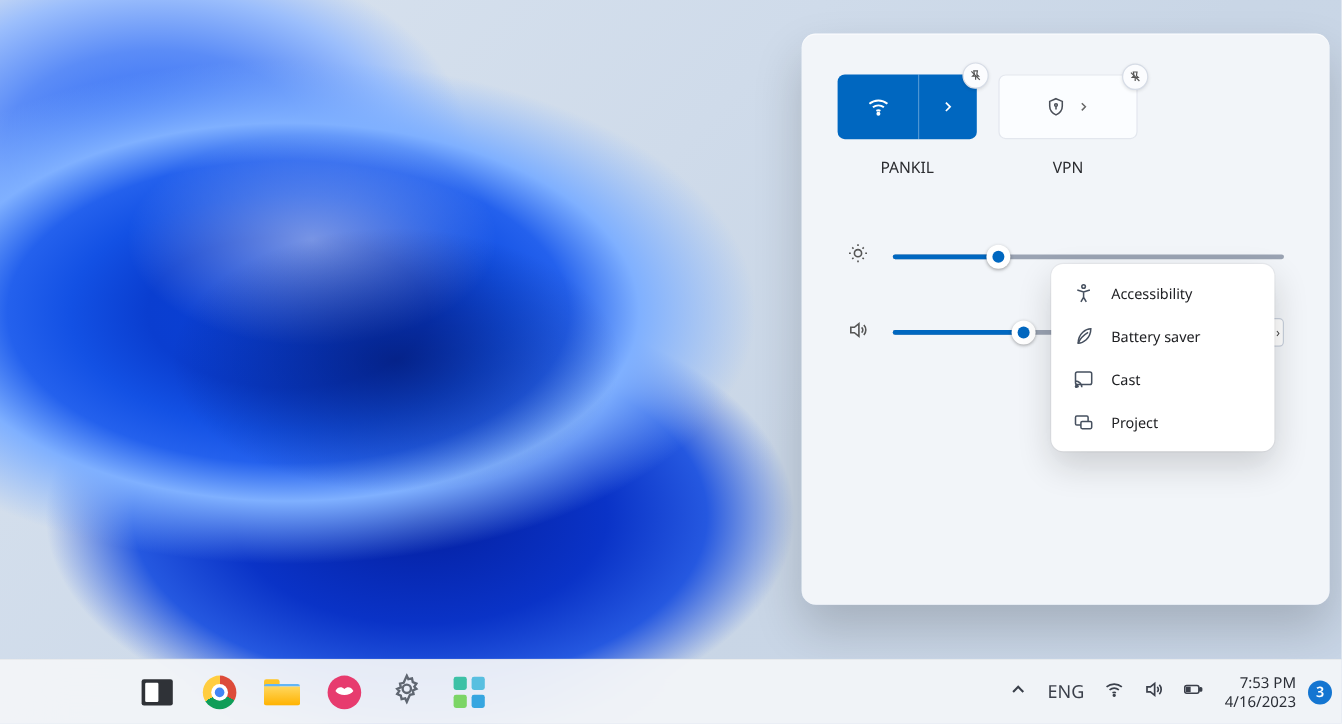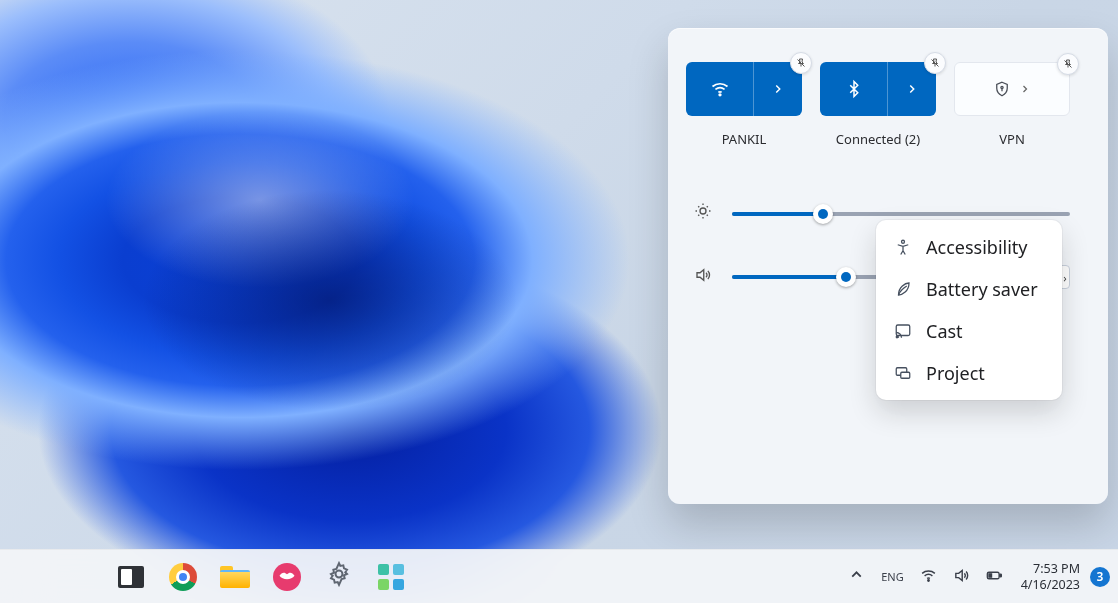--- a/index.html
+++ b/index.html
@@ -23,21 +23,21 @@
   }
 
   
   .panel {
     position: absolute; right: 10px; top: 28px;
     width: 440px; height: 476px;
     background: rgba(244,246,250,0.94);
     border-radius: 12px;
     box-shadow: 0 20px 40px rgba(0,0,0,0.18), 0 1px 0 rgba(255,255,255,0.6) inset;
     backdrop-filter: blur(20px);
-    padding: 34px 30px 18px 18px;
+    padding: 34px 30px 18px 30px;
   }
 
   .tiles-row { display: flex; gap: 18px; }
   .tile-col { display:flex; flex-direction:column; align-items:center; }
 
   .tile {
     position: relative; width: 116px; height: 54px; border-radius: 6px;
     display:flex; align-items:center; justify-content:center;
     cursor:pointer;
   }
@@ -82,36 +82,36 @@
   .plus { font-size:18px; line-height:16px; }
 
   
   .add-menu {
     position:absolute; top:192px; right:46px;
     width:186px;
     background:#fff; border-radius:10px;
     box-shadow: 0 12px 28px rgba(0,0,0,0.16), 0 0 0 1px rgba(0,0,0,0.04);
     padding:6px 0;
   }
-  .add-item { display:flex; align-items:center; gap:14px; padding:9px 18px; font-size:18px; color:#202124; cursor:pointer; }
+  .add-item { display:flex; align-items:center; gap:14px; padding:9px 18px; font-size:12px; color:#202124; cursor:pointer; }
   .add-item .ic { width:18px; color:#46505f; display:flex; }
 
   
   .taskbar {
     position:absolute; left:0; right:0; bottom:0; height:54px;
     background: rgba(242,244,248,0.94);
     backdrop-filter: blur(24px);
     display:flex; align-items:center;
     border-top:1px solid rgba(0,0,0,0.04);
   }
   .tb-center { position:absolute; left:110px; display:flex; gap:10px; }
   .tb-btn { width:42px; height:42px; border-radius:6px; display:flex; align-items:center; justify-content:center; cursor:pointer; }
 
   .tb-right { position:absolute; right:0; display:flex; align-items:center; height:100%; }
-  .tray { display:flex; align-items:center; gap:16px; color:#3a3f4a; font-size:11px; }
+  .tray { display:flex; align-items:center; gap:16px; color:#3a3f4a; font-size:15px; }
   .tray .caret-up { font-size:12px; }
   .clock { text-align:right; font-size:12.5px; line-height:1.25; margin:0 10px 0 18px; color:#2b2f37; }
   .notif-badge {
     width:20px; height:20px; border-radius:50%; background:#1475d1; color:#fff;
     font-size:12px; font-weight:600; display:flex; align-items:center; justify-content:center;
     margin-right:8px;
   }
 
   
   .ico-taskview { width:26px; height:22px; background:#2f3237; border-radius:2px; position:relative; }
@@ -169,42 +169,20 @@
             <svg viewBox="0 0 24 24" fill="none" stroke="currentColor" stroke-width="2">
               <path d="M9 4h6l-1 6 3 3H7l3-3z"></path>
               <path d="M12 13v6"></path>
               <path d="M5 5l14 14"></path>
             </svg>
           </div>
       </div>
       <div class="tile-label">PANKIL</div>
     </div>
 
-    <div class="tile-col">
-      <div class="tile active split">
-        <div class="split-left">
-            <svg viewBox="0 0 24 24" width="18" height="20" fill="none" stroke="#fff" stroke-width="2">
-              <path d="M7 7l10 10-5 5V2l5 5L7 17"></path>
-            </svg>
-          </div>
-        <div class="split-right">
-            <svg viewBox="0 0 24 24" width="14" height="14" fill="none" stroke="#fff" stroke-width="2.5">
-              <path d="M9 6l6 6-6 6"></path>
-            </svg>
-          </div>
-        <div class="pin">
-            <svg viewBox="0 0 24 24" fill="none" stroke="currentColor" stroke-width="2">
-              <path d="M9 4h6l-1 6 3 3H7l3-3z"></path>
-              <path d="M12 13v6"></path>
-              <path d="M5 5l14 14"></path>
-            </svg>
-          </div>
-      </div>
-      <div class="tile-label">Connected (2)</div>
-    </div>
 
     <div class="tile-col">
       <div class="tile inactive">
         <svg viewBox="0 0 24 24" width="18" height="20" fill="none" stroke="#4a4f58" stroke-width="1.7">
             <path d="M12 3l7 3v5c0 5-3 8-7 10-4-2-7-5-7-10V6z"></path>
             <circle cx="12" cy="10" r="1.5"></circle>
             <path d="M12 11.5V15"></path>
           </svg>
         <span class="chev"><svg viewBox="0 0 24 24" width="12" height="12" fill="none" stroke="#666" stroke-width="2.5">
               <path d="M9 6l6 6-6 6"></path>

